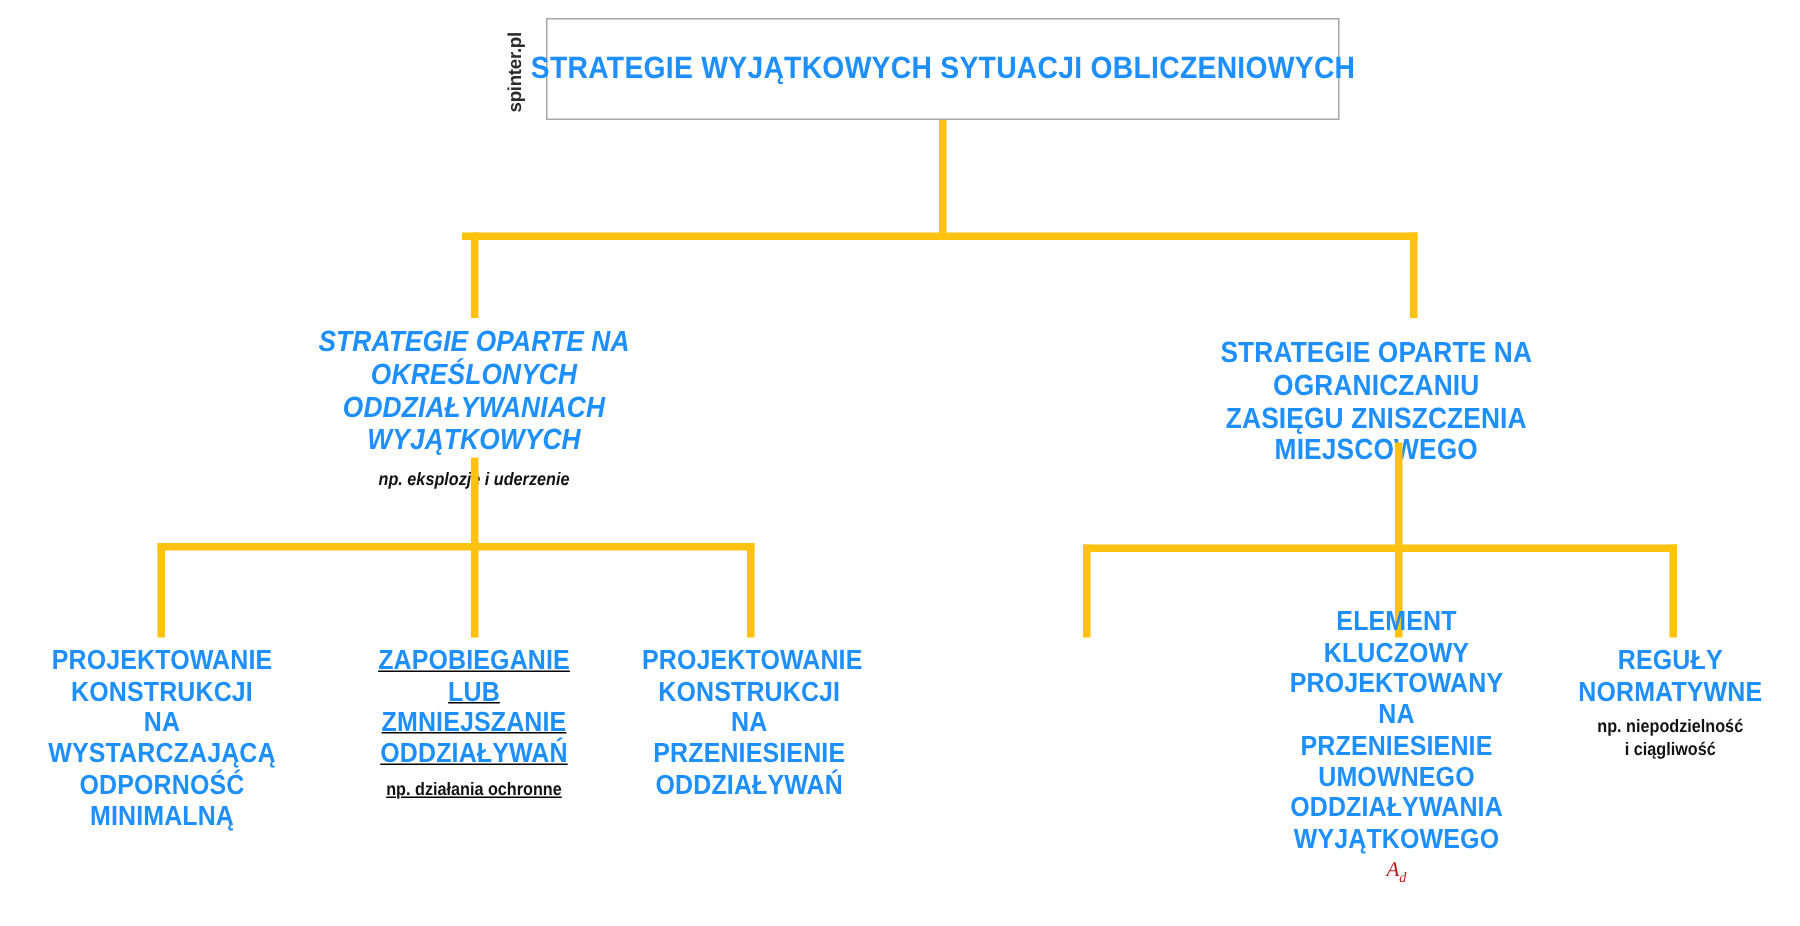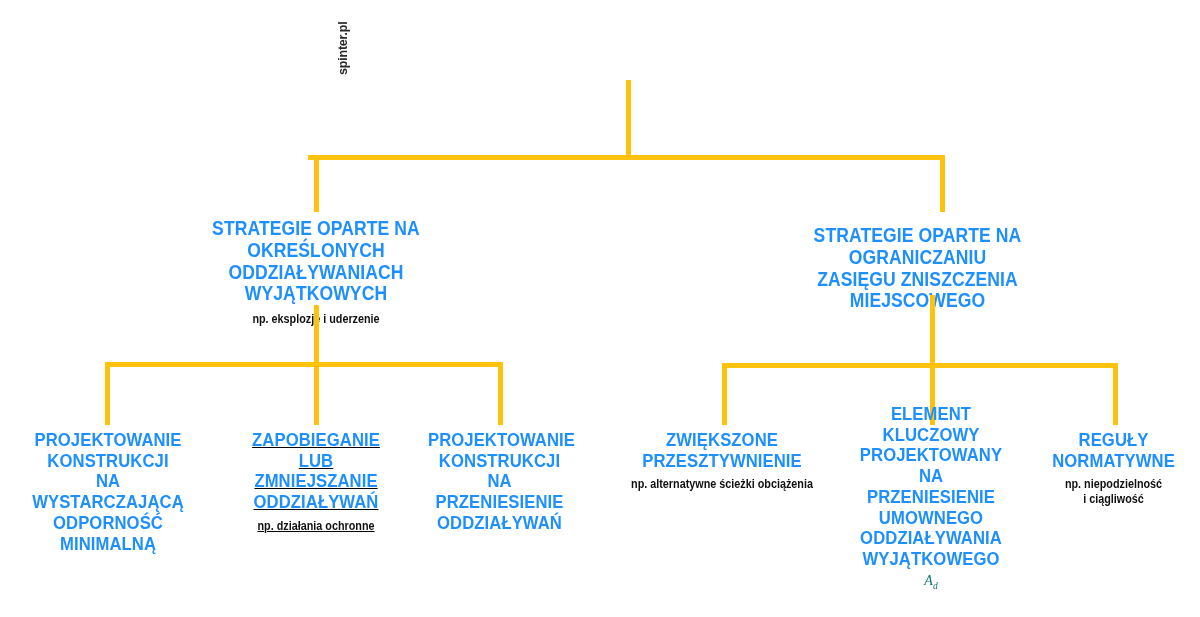--- a/index.html
+++ b/index.html
@@ -94,45 +94,48 @@
 
   .lvl2 .head { font-size: 19.5px; }
   .lvl2 .cap  { font-size: 12px; margin-top: 7px; }
 
   .lvl3 .head { font-size: 18.5px; }
   .lvl3 .cap  { font-size: 12px; margin-top: 6px; }
 
   .sym {
     display: block;
     margin-top: 3px;
-    color: #0f766e;
+    color: #b91c1c;
     font-family: "Liberation Serif", serif;
     font-style: italic;
     font-size: 14px;
     font-weight: 400;
   }
   .sym sub {
     font-size: 9.5px;
     font-style: italic;
   }
 </style>
 </head>
 <body>
 
 <div id="canvas">
 
   <div class="watermark">spinter.pl</div>
 
+  <div class="root-box">
+    <div class="root-title">STRATEGIE WYJĄTKOWYCH SYTUACJI OBLICZENIOWYCH</div>
+  </div>
 
   <div class="line-v" style="left:626px; top:80px; height:78px;"></div>
   <div class="line-h" style="left:308px; top:155px; width:637px;"></div>
   <div class="line-v" style="left:314px; top:155px; height:57px;"></div>
   <div class="line-v" style="left:940px; top:155px; height:57px;"></div>
 
-  <div class="node lvl2" style="left:146px; top:218px; width:340px;">
+  <div class="node lvl2" style="left:146px; top:218px; width:340px;font-style:italic;">
     <div class="head">
       <div>STRATEGIE OPARTE NA OKREŚLONYCH</div>
       <div>ODDZIAŁYWANIACH WYJĄTKOWYCH</div>
     </div>
     <div class="cap">
       <div>np. eksplozje i uderzenie</div>
     </div>
   </div>
 
   <div class="node lvl2" style="left:745px; top:225px; width:345px;">
@@ -176,29 +179,20 @@
 
   <div class="node lvl3" style="left:420px; top:430px; width:159px;">
     <div class="head">
       <div>PROJEKTOWANIE</div>
       <div>KONSTRUKCJI</div>
       <div>NA PRZENIESIENIE</div>
       <div>ODDZIAŁYWAŃ</div>
     </div>
   </div>
 
-  <div class="node lvl3" style="left:619px; top:430px; width:206px;">
-    <div class="head">
-      <div>ZWIĘKSZONE</div>
-      <div>PRZESZTYWNIENIE</div>
-    </div>
-    <div class="cap">
-      <div>np. alternatywne ścieżki obciążenia</div>
-    </div>
-  </div>
 
   <div class="node lvl3" style="left:845px; top:404px; width:172px;">
     <div class="head">
       <div>ELEMENT KLUCZOWY</div>
       <div>PROJEKTOWANY</div>
       <div>NA PRZENIESIENIE</div>
       <div>UMOWNEGO</div>
       <div>ODDZIAŁYWANIA</div>
       <div>WYJĄTKOWEGO</div>
     </div>

